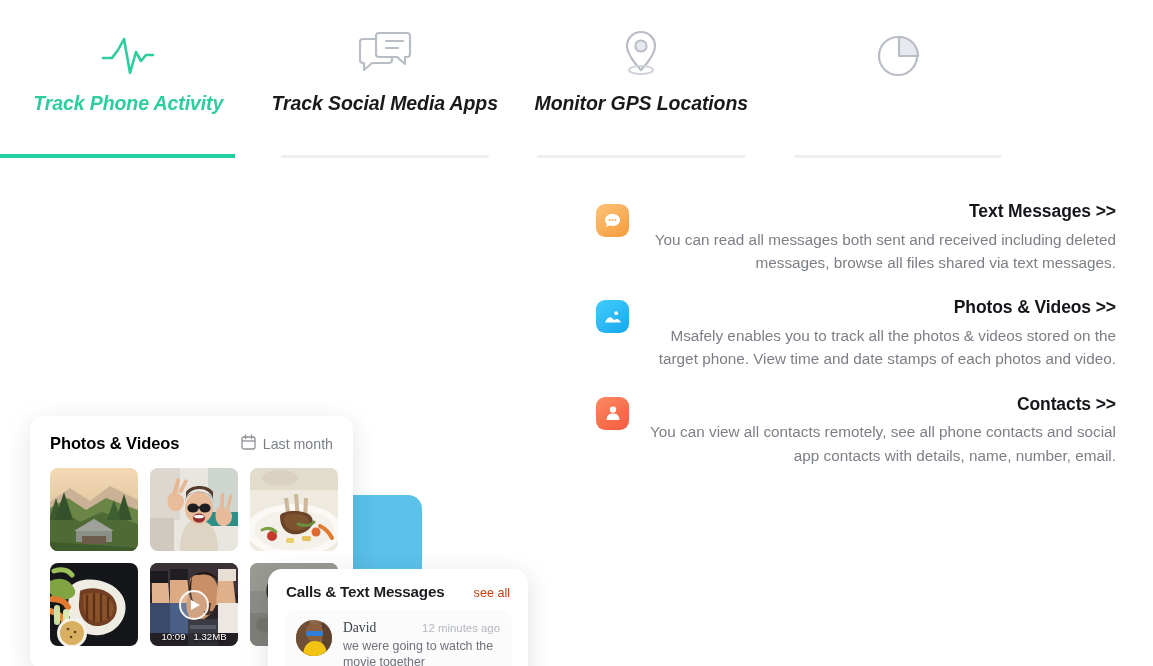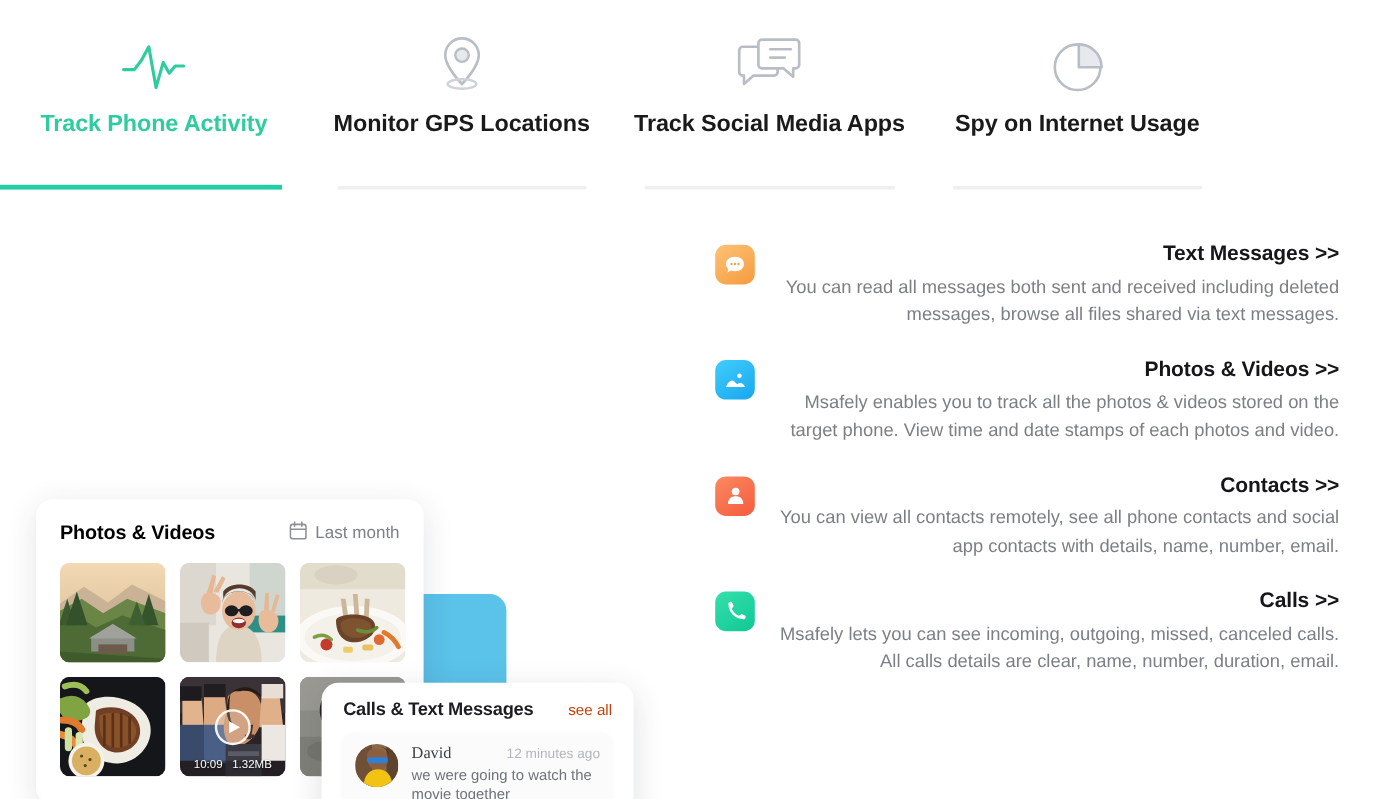--- a/index.html
+++ b/index.html
@@ -14,20 +14,21 @@
 
   .page { position: relative; width: 1153px; height: 666px; background: #fff; }
 
   
   .tabs {
     position: absolute;
     top: 0; left: 0;
     width: 1026px;
     height: 158px;
     display: flex;
+    font-style: italic;
   }
   .tab {
     flex: 1 1 0;
     position: relative;
     display: flex;
     flex-direction: column;
     align-items: center;
     justify-content: flex-start;
     padding-top: 26px;
     cursor: pointer;
@@ -267,51 +268,50 @@
         <svg width="58" height="52" viewBox="0 0 58 52">
           <polyline points="4,30 13,30 19,22 25,11 31,45 37,24 42,33 47,27 54,27" fill="none" stroke="#2ecc9e" stroke-width="2.6" stroke-linecap="round" stroke-linejoin="round"></polyline>
         </svg>
       </div>
       <div class="tab-label">Track Phone Activity</div>
       <div class="tab-underline"></div>
     </div>
 
     <div class="tab">
       <div class="tab-icon">
-        <svg width="52" height="54" viewBox="0 0 52 54">
-          <path d="M26 5 a14 14 0 0 1 14 14 c0 10 -14 24 -14 24 s-14 -14 -14 -24 a14 14 0 0 1 14 -14 z" fill="none" stroke="#b9bec6" stroke-width="2.2"></path>
-          <circle cx="26" cy="19" r="5.6" fill="#e7e9ee" stroke="#b9bec6" stroke-width="2"></circle>
-          <ellipse cx="26" cy="43" rx="12" ry="4" fill="none" stroke="#cfd3d9" stroke-width="2"></ellipse>
-        </svg>
-      </div>
-      <div class="tab-label">Monitor GPS Locations</div>
-      <div class="tab-underline"></div>
-    </div>
-
-    <div class="tab">
-      <div class="tab-icon">
         <svg width="56" height="50" viewBox="0 0 56 50">
           <path d="M6 10 h26 a3 3 0 0 1 3 3 v18 a3 3 0 0 1 -3 3 h-17 l-8 7 v-7 h-1 a3 3 0 0 1 -3 -3 v-18 a3 3 0 0 1 3 -3 z" fill="none" stroke="#b9bec6" stroke-width="2.2" stroke-linejoin="round"></path>
           <path d="M22 4 h28 a3 3 0 0 1 3 3 v18 a3 3 0 0 1 -3 3 h-2 v7 l-8 -7 h-18 a3 3 0 0 1 -3 -3 v-18 a3 3 0 0 1 3 -3 z" fill="#ffffff" stroke="#b9bec6" stroke-width="2.2" stroke-linejoin="round"></path>
           <line x1="29" y1="12" x2="46" y2="12" stroke="#b9bec6" stroke-width="2.2" stroke-linecap="round"></line>
           <line x1="29" y1="19" x2="41" y2="19" stroke="#b9bec6" stroke-width="2.2" stroke-linecap="round"></line>
         </svg>
       </div>
       <div class="tab-label">Track Social Media Apps</div>
       <div class="tab-underline"></div>
     </div>
 
     <div class="tab">
       <div class="tab-icon">
+        <svg width="52" height="54" viewBox="0 0 52 54">
+          <path d="M26 5 a14 14 0 0 1 14 14 c0 10 -14 24 -14 24 s-14 -14 -14 -24 a14 14 0 0 1 14 -14 z" fill="none" stroke="#b9bec6" stroke-width="2.2"></path>
+          <circle cx="26" cy="19" r="5.6" fill="#e7e9ee" stroke="#b9bec6" stroke-width="2"></circle>
+          <ellipse cx="26" cy="43" rx="12" ry="4" fill="none" stroke="#cfd3d9" stroke-width="2"></ellipse>
+        </svg>
+      </div>
+      <div class="tab-label">Monitor GPS Locations</div>
+      <div class="tab-underline"></div>
+    </div>
+
+    <div class="tab">
+      <div class="tab-icon">
         <svg width="52" height="52" viewBox="0 0 52 52">
           <circle cx="26" cy="28" r="19" fill="none" stroke="#b9bec6" stroke-width="2.2"></circle>
           <path d="M27 9 a19 19 0 0 1 19 19 h-19 z" fill="#e7e9ee" stroke="#b9bec6" stroke-width="2.2" stroke-linejoin="round"></path>
         </svg>
       </div>
-      <div class="tab-label">Spy on Internet Usage</div>
       <div class="tab-underline"></div>
     </div>
 
   </div>
 
   <div class="illus">
 
     <div class="blue-shape" id="blue-top"></div>
     <div class="blue-shape" id="blue-bottom"></div>
 
@@ -543,27 +543,16 @@
           <circle cx="9" cy="5.6" r="3.2" fill="#ffffff"></circle>
           <path d="M2.6 16 C2.6 11.6 5.4 9.6 9 9.6 C12.6 9.6 15.4 11.6 15.4 16 Z" fill="#ffffff"></path>
         </svg>
       </div>
       <div class="feat-body">
         <div class="feat-title">Contacts &gt;&gt;</div>
         <div class="feat-desc">You can view all contacts remotely, see all phone contacts and social app contacts with details, name, number, email.</div>
       </div>
     </div>
 
-    <div class="feature">
-      <div class="feat-icon" style="background:linear-gradient(145deg,#36e0ac,#0fc894);">
-        <svg width="18" height="18" viewBox="0 0 18 18">
-          <path d="M3 3.4 C3 1.8 4.6 1 5.9 1.9 L7.4 5 L5.8 7.3 C7.2 10.2 8.8 11.8 11.7 13.2 L14 11.6 L17.1 13.1 C18 14.4 17.2 16 15.6 16 C8.6 16 3 10.4 3 3.4 Z" fill="#ffffff"></path>
-        </svg>
-      </div>
-      <div class="feat-body">
-        <div class="feat-title">Calls &gt;&gt;</div>
-        <div class="feat-desc">Msafely lets you can see incoming, outgoing, missed, canceled calls. All calls details are clear, name, number, duration, email.</div>
-      </div>
-    </div>
 
   </div>
 
 </div>
 
 </body></html>

